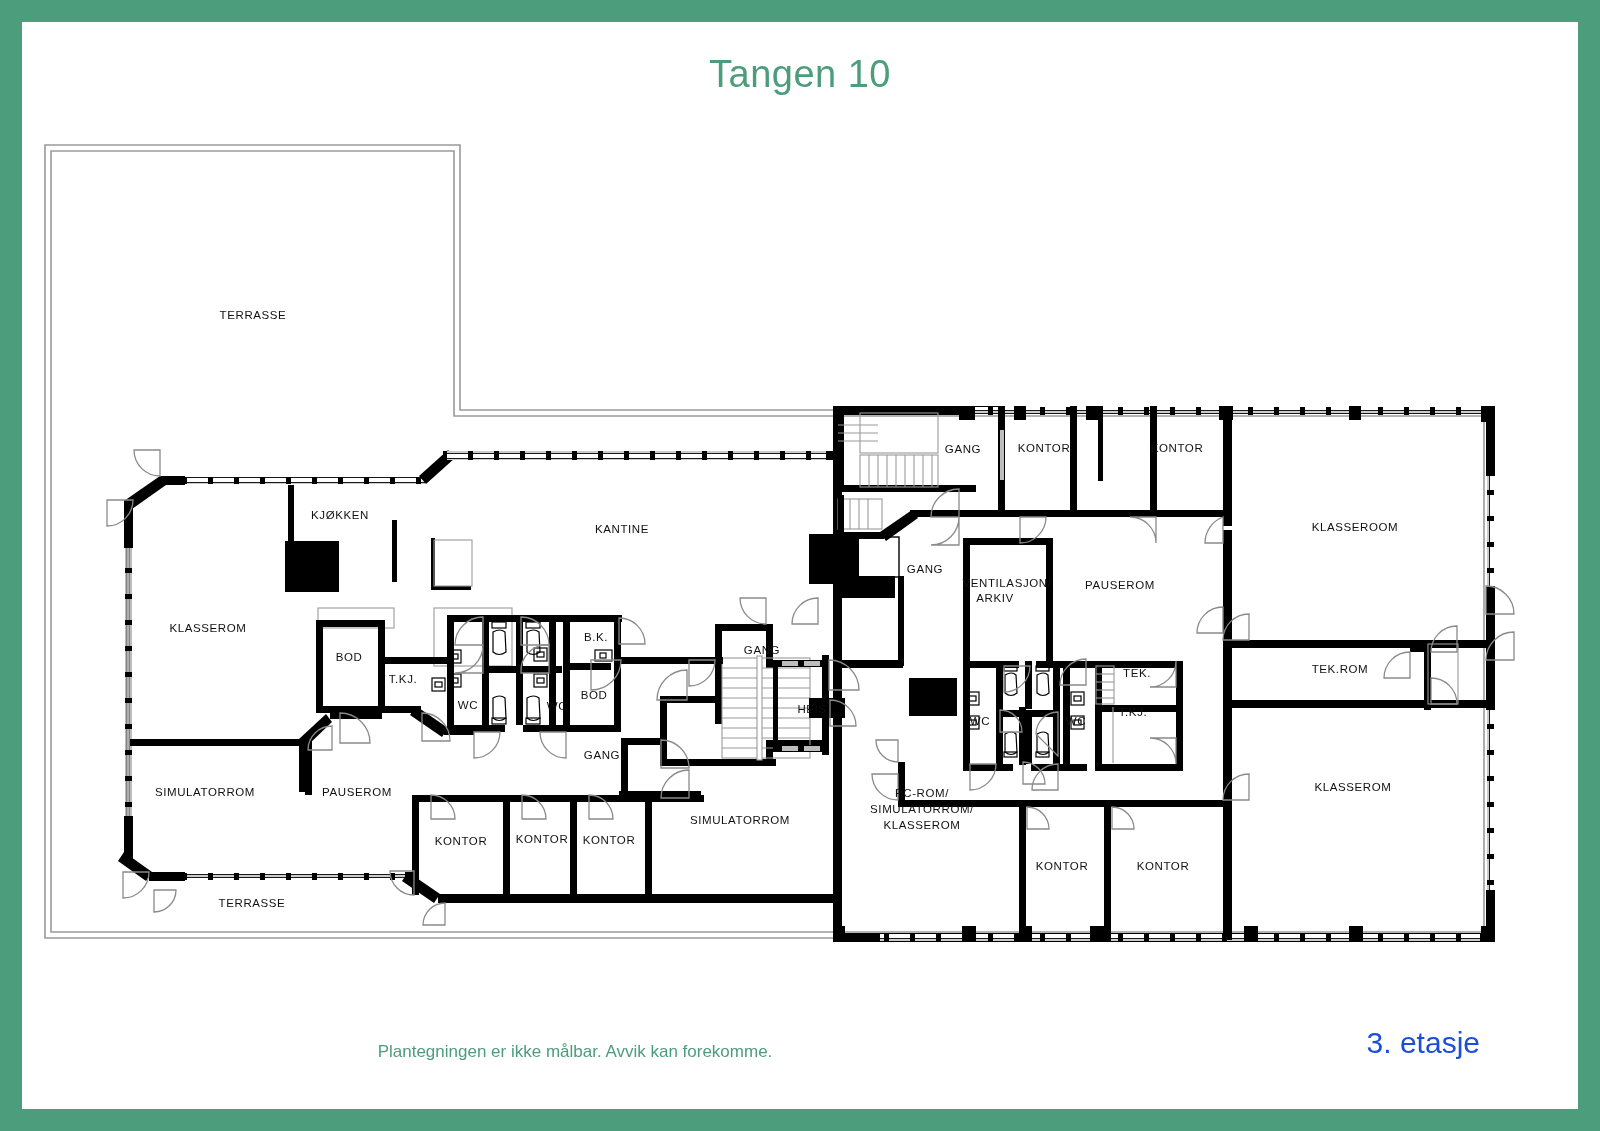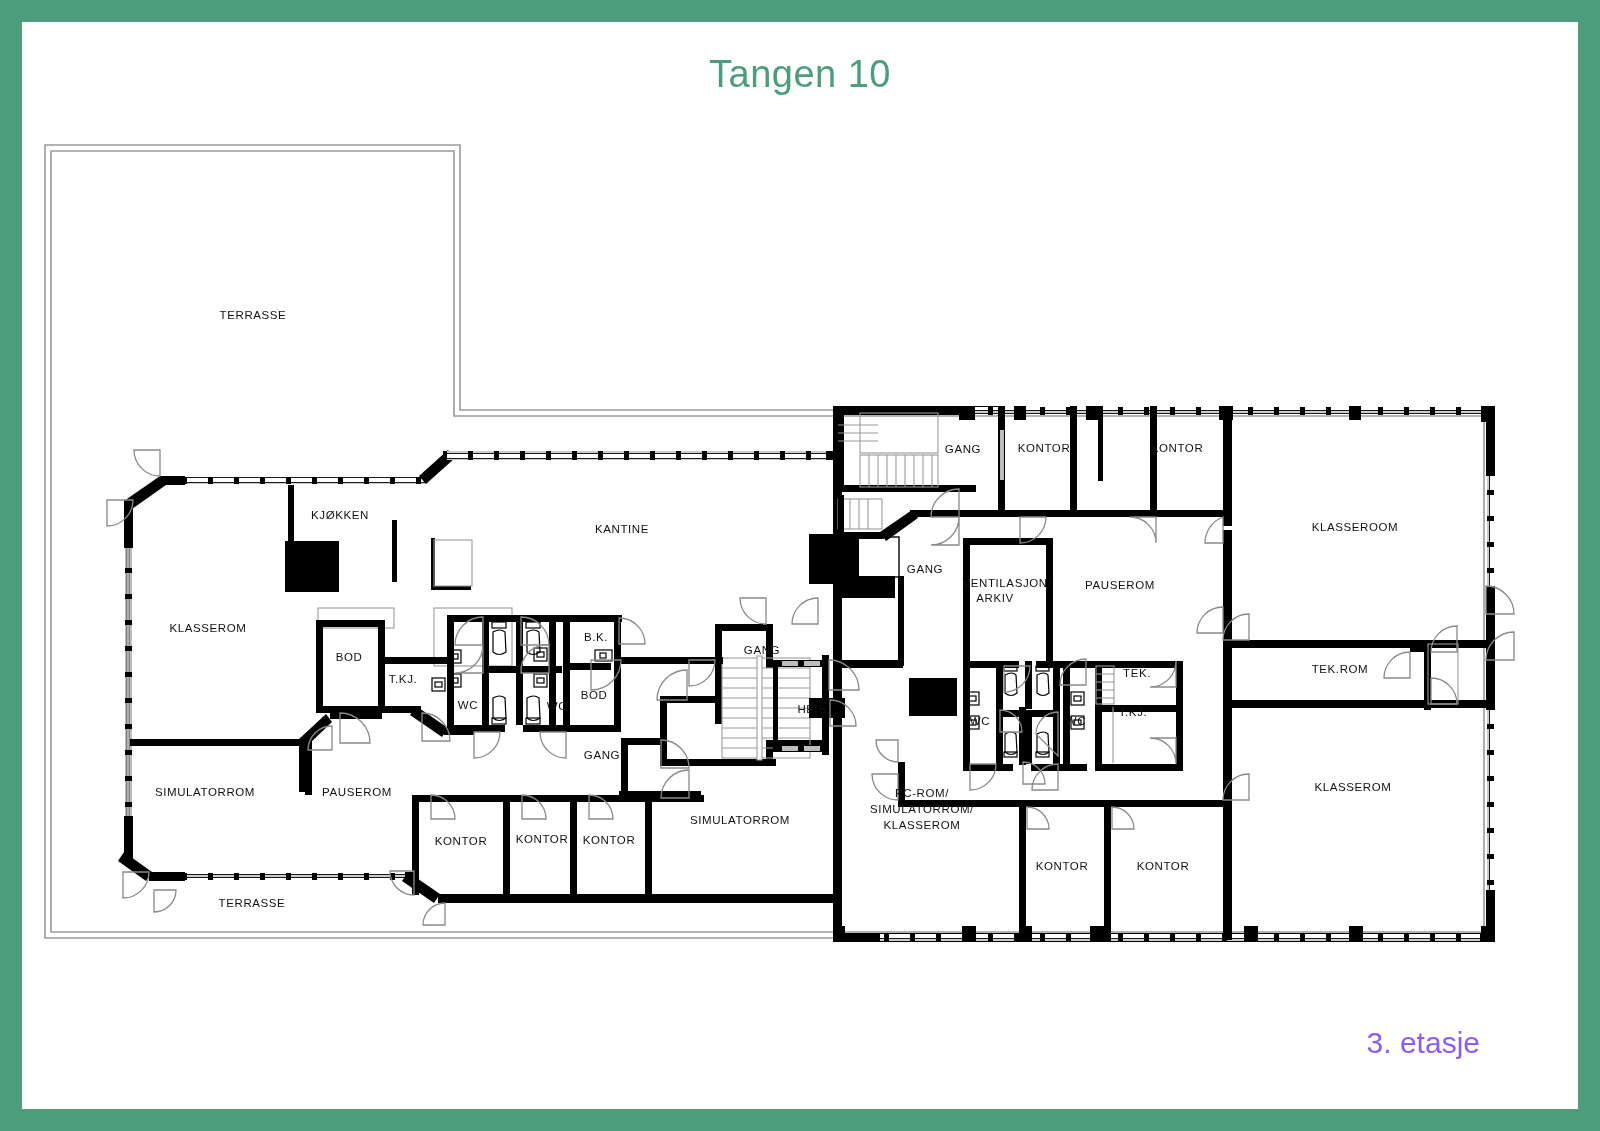--- a/index.html
+++ b/index.html
@@ -57,21 +57,21 @@
     top: 1042px;
     width: 1150px;
     text-align: center;
     color: #4c9d7b;
     font-size: 17px;
   }
   #floor-label {
     position: absolute;
     right: 120px;
     top: 1026px;
-    color: #8b5cf6;
+    color: #1d4ed8;
     font-size: 30px;
   }
 
   #plan-wrap {
     position: absolute;
     left: 0;
     top: 100px;
     width: 1600px;
     height: 900px;
   }
@@ -503,15 +503,16 @@
           <text class="rlabel" x="922" y="729">KLASSEROM</text>
           <text class="rlabel" x="1062" y="770">KONTOR</text>
           <text class="rlabel" x="1163" y="770">KONTOR</text>
           <text class="rlabel" x="1355" y="431">KLASSEROOM</text>
           <text class="rlabel" x="1340" y="573">TEK.ROM</text>
           <text class="rlabel" x="1353" y="691">KLASSEROM</text>
         </g>
   </svg>
   </div>
 
+  <div id="footer-note">Plantegningen er ikke målbar. Avvik kan forekomme.</div>
   <div id="floor-label">3. etasje</div>
 
 </div>
 
 </body></html>

